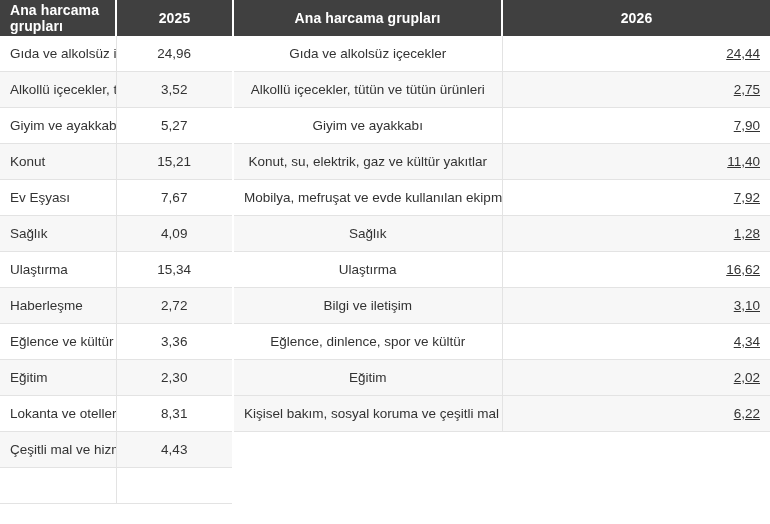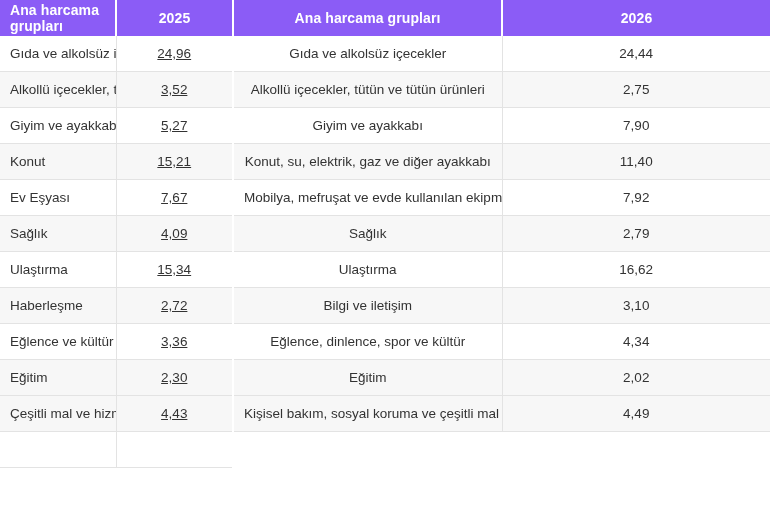--- a/index.html
+++ b/index.html
@@ -36,21 +36,21 @@
     table-layout: fixed;
     font-size: 13.5px;
   }
 
   .tbl-left  { width: 232px; }
   .gutter    { width: 2px; height: 524px; background: #ffffff; flex: 0 0 2px; }
   .tbl-right { width: 536px; }
 
   
   .tbl thead th {
-    background: #8b5cf6;
+    background: #404040;
     color: #ffffff;
     font-weight: bold;
     font-size: 14px;
     height: 36px;
     padding: 0 10px;
     border: none;
     vertical-align: middle;
     letter-spacing: .1px;
   }
   .tbl thead th.hd-sep {
@@ -71,23 +71,23 @@
     color: #333333;
     white-space: nowrap;
     overflow: hidden;
   }
   .tbl tbody tr td:last-child { border-right: none; }
 
   .tbl tbody tr.odd  td { background: #ffffff; }
   .tbl tbody tr.even td { background: #f7f7f7; }
 
   .c-label  { text-align: left;   width: 172px; }
-  .c-value  { text-align: center; width: 60px; text-decoration: underline; }
+  .c-value  { text-align: center; width: 60px; }
   .c-desc   { text-align: center; width: 466px; }
-  .c-val26  { text-align: center; width: 70px; }
+  .c-val26  { text-align: right; width: 70px; text-decoration: underline; }
 
   .spacer-row td {
     border-right: 1px solid #e3e3e3;
     border-bottom: 1px solid #e3e3e3;
   }
   .tbl tbody tr.spacer-row td:last-child { border-right: none; }
 </style>
 </head>
 <body>
 
@@ -135,20 +135,24 @@
             <td class="c-value">2,72</td>
           </tr>
           <tr class="odd">
             <td class="c-label">Eğlence ve kültür</td>
             <td class="c-value">3,36</td>
           </tr>
           <tr class="even">
             <td class="c-label">Eğitim</td>
             <td class="c-value">2,30</td>
           </tr>
+          <tr class="odd">
+            <td class="c-label">Lokanta ve oteller</td>
+            <td class="c-value">8,31</td>
+          </tr>
           <tr class="even">
             <td class="c-label">Çeşitli mal ve hizmetler</td>
             <td class="c-value">4,43</td>
           </tr>
           <tr class="odd spacer-row">
             <td class="c-label"></td>
             <td class="c-value"></td>
           </tr>
         </tbody>
     </table>
@@ -169,48 +173,48 @@
           </tr>
           <tr class="even">
             <td class="c-desc">Alkollü içecekler, tütün ve tütün ürünleri</td>
             <td class="c-val26">2,75</td>
           </tr>
           <tr class="odd">
             <td class="c-desc">Giyim ve ayakkabı</td>
             <td class="c-val26">7,90</td>
           </tr>
           <tr class="even">
-            <td class="c-desc">Konut, su, elektrik, gaz ve diğer ayakkabı</td>
+            <td class="c-desc">Konut, su, elektrik, gaz ve kültür yakıtlar</td>
             <td class="c-val26">11,40</td>
           </tr>
           <tr class="odd">
             <td class="c-desc">Mobilya, mefruşat ve evde kullanılan ekipmanlar ile rutin ev bakım ve onarımı</td>
             <td class="c-val26">7,92</td>
           </tr>
           <tr class="even">
             <td class="c-desc">Sağlık</td>
-            <td class="c-val26">2,79</td>
+            <td class="c-val26">1,28</td>
           </tr>
           <tr class="odd">
             <td class="c-desc">Ulaştırma</td>
             <td class="c-val26">16,62</td>
           </tr>
           <tr class="even">
             <td class="c-desc">Bilgi ve iletişim</td>
             <td class="c-val26">3,10</td>
           </tr>
           <tr class="odd">
             <td class="c-desc">Eğlence, dinlence, spor ve kültür</td>
             <td class="c-val26">4,34</td>
           </tr>
           <tr class="even">
             <td class="c-desc">Eğitim</td>
             <td class="c-val26">2,02</td>
           </tr>
           <tr class="even">
             <td class="c-desc">Kişisel bakım, sosyal koruma ve çeşitli mal ve hizmetler</td>
-            <td class="c-val26">4,49</td>
+            <td class="c-val26">6,22</td>
           </tr>
         </tbody>
     </table>
 
   </div>
 </div>
 
 </body></html>

